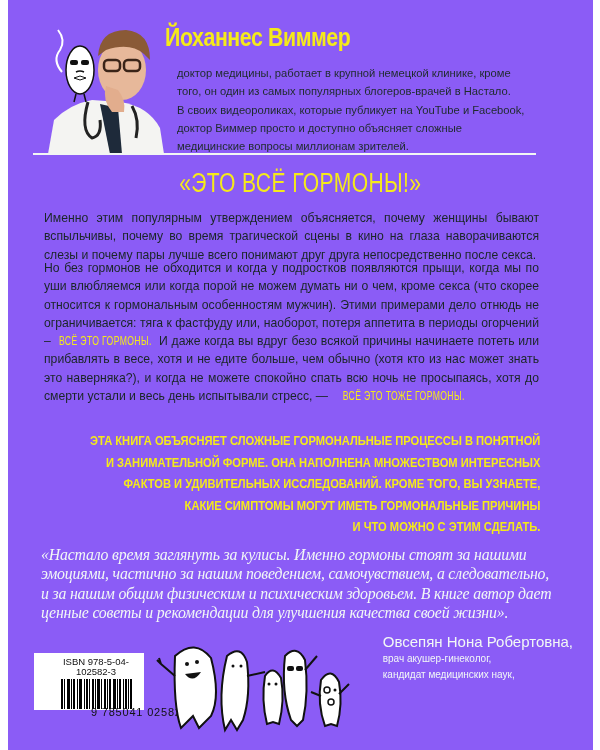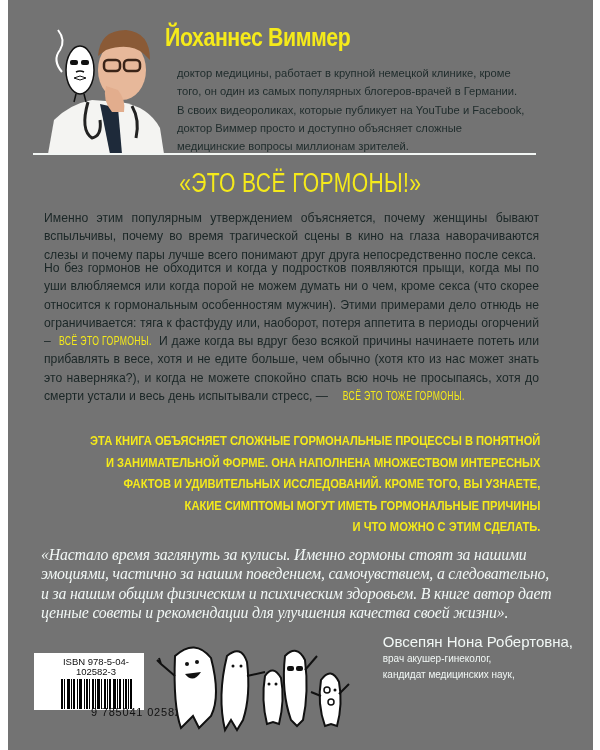--- a/index.html
+++ b/index.html
@@ -1,19 +1,19 @@
 <!DOCTYPE html>
 <html><head>
   <meta charset="utf-8">
   <style>
     * { margin: 0; padding: 0; box-sizing: border-box; }
     html, body { width: 600px; height: 750px; background: #ffffff; overflow: hidden; }
     .cover {
       position: absolute; left: 8px; top: 0; width: 585px; height: 750px;
-      background: #737373; overflow: hidden;
+      background: #8b5cf6; overflow: hidden;
       font-family: "DejaVu Sans", sans-serif; color: #1d2a2a;
     }
     
     .portrait { position: absolute; left: 32px; top: 20px; width: 132px; height: 134px; }
     .author-name {
       position: absolute; left: 157px; top: 22px;
       font-family: "Liberation Sans", sans-serif; font-weight: bold;
       font-size: 26px; color: #f5ea1a; letter-spacing: -0.5px;
       transform: scaleX(0.82); transform-origin: left center;
     }
@@ -94,21 +94,21 @@
     <rect x="41" y="40" width="8" height="5" rx="2" fill="#111"></rect>
     <path d="M36 52 Q40 50 44 52" stroke="#111" stroke-width="1.5" fill="none"></path>
     <path d="M34 58 L40 56 L46 58 L40 60 Z" fill="#fff" stroke="#111" stroke-width="1"></path>
     <path d="M36 74 L34 82 M44 74 L46 82" stroke="#111" stroke-width="1.5"></path>
     <path d="M22 52 Q12 40 20 30 Q26 20 18 10" stroke="#fff" stroke-width="2" fill="none"></path>
   </svg>
 
   <div class="author-name">Йоханнес Виммер</div>
   <div class="author-bio">
     <div>доктор медицины, работает в крупной немецкой клинике, кроме</div>
-    <div>того, он один из самых популярных блогеров-врачей в Германии.</div>
+    <div>того, он один из самых популярных блогеров-врачей в Настало.</div>
     <div>В своих видеороликах, которые публикует на YouTube и Facebook,</div>
     <div>доктор Виммер просто и доступно объясняет сложные</div>
     <div>медицинские вопросы миллионам зрителей.</div>
   </div>
 
   <div class="divider"></div>
 
   <div class="main-heading"><span>«ЭТО ВСЁ ГОРМОНЫ!»</span></div>
 
   <p class="para1">Именно этим популярным утверждением объясняется, почему женщины бывают вспыльчивы, почему во время трагической сцены в кино на глаза наворачиваются слезы и почему пары лучше всего понимают друг друга непосредственно после секса.</p>

